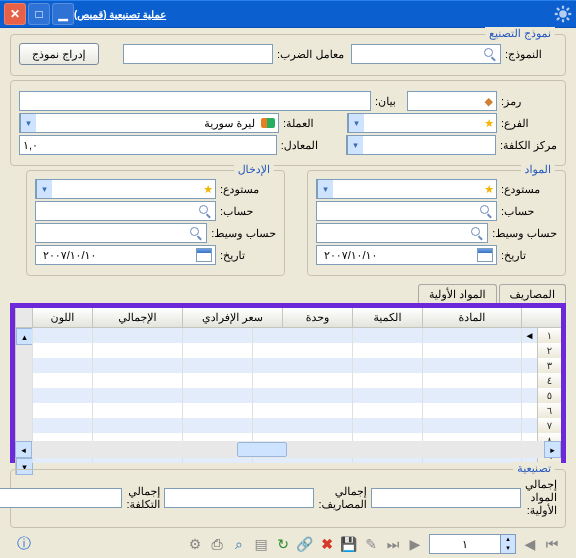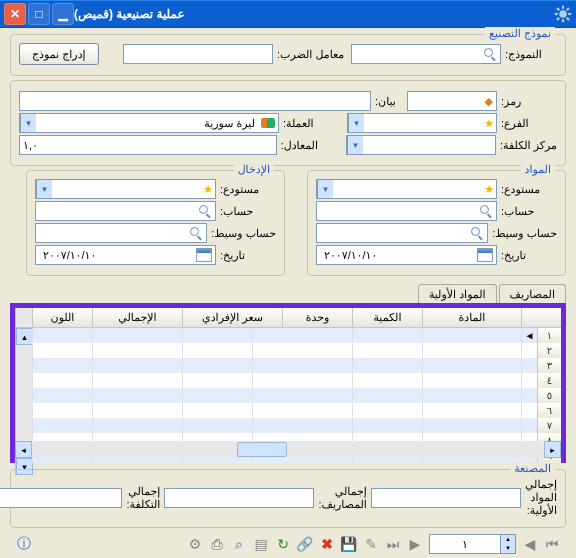--- a/index.html
+++ b/index.html
@@ -29,21 +29,21 @@
   display: flex;
   align-items: center;
   justify-content: center;
   font-size: 12px;
   font-weight: bold;
   color: #fff;
   border: 1px solid #fff3;
 }
 .tb-close { background: #e76048; }
 .tb-max, .tb-min { background: #2e72d6; }
-.title-text { margin-right: 6px; flex: 1; font-weight: bold; font-size: 12px; }
+.title-text { margin-right: 6px; flex: 1; font-weight: bold; font-size: 10px; text-decoration: underline; }
 .title-gear { width: 18px; height: 18px; margin-left: 4px; opacity: .9; }
 .window-body { padding: 6px 10px 4px 10px; background: #ece9d8; }
 .fieldset {
   border: 1px solid #c9c1af;
   border-radius: 4px;
   padding: 6px 8px 8px 8px;
   position: relative;
   margin-bottom: 4px;
 }
 .fs-title {
@@ -472,21 +472,21 @@
     <div class="hscroll">
       <div class="sb-btn">◂</div>
       <div class="sb-track">
           <div class="sb-thumb" style="left:40%; width:50px"></div>
         </div>
       <div class="sb-btn">▸</div>
     </div>
   </div>
 
   <div class="fieldset" style="margin-top:6px">
-    <span class="fs-title">المصنعة</span>
+    <span class="fs-title">تصنيعية</span>
     <div class="row">
       <span>إجمالي المواد الأولية:</span>
       <input class="txt" style="flex: 0 0 80px;">
       <span>إجمالي المصاريف:</span>
       <input class="txt" style="flex: 0 0 80px;">
       <span>إجمالي التكلفة:</span>
       <input class="txt" style="flex: 0 0 80px;">
     </div>
   </div>
 

